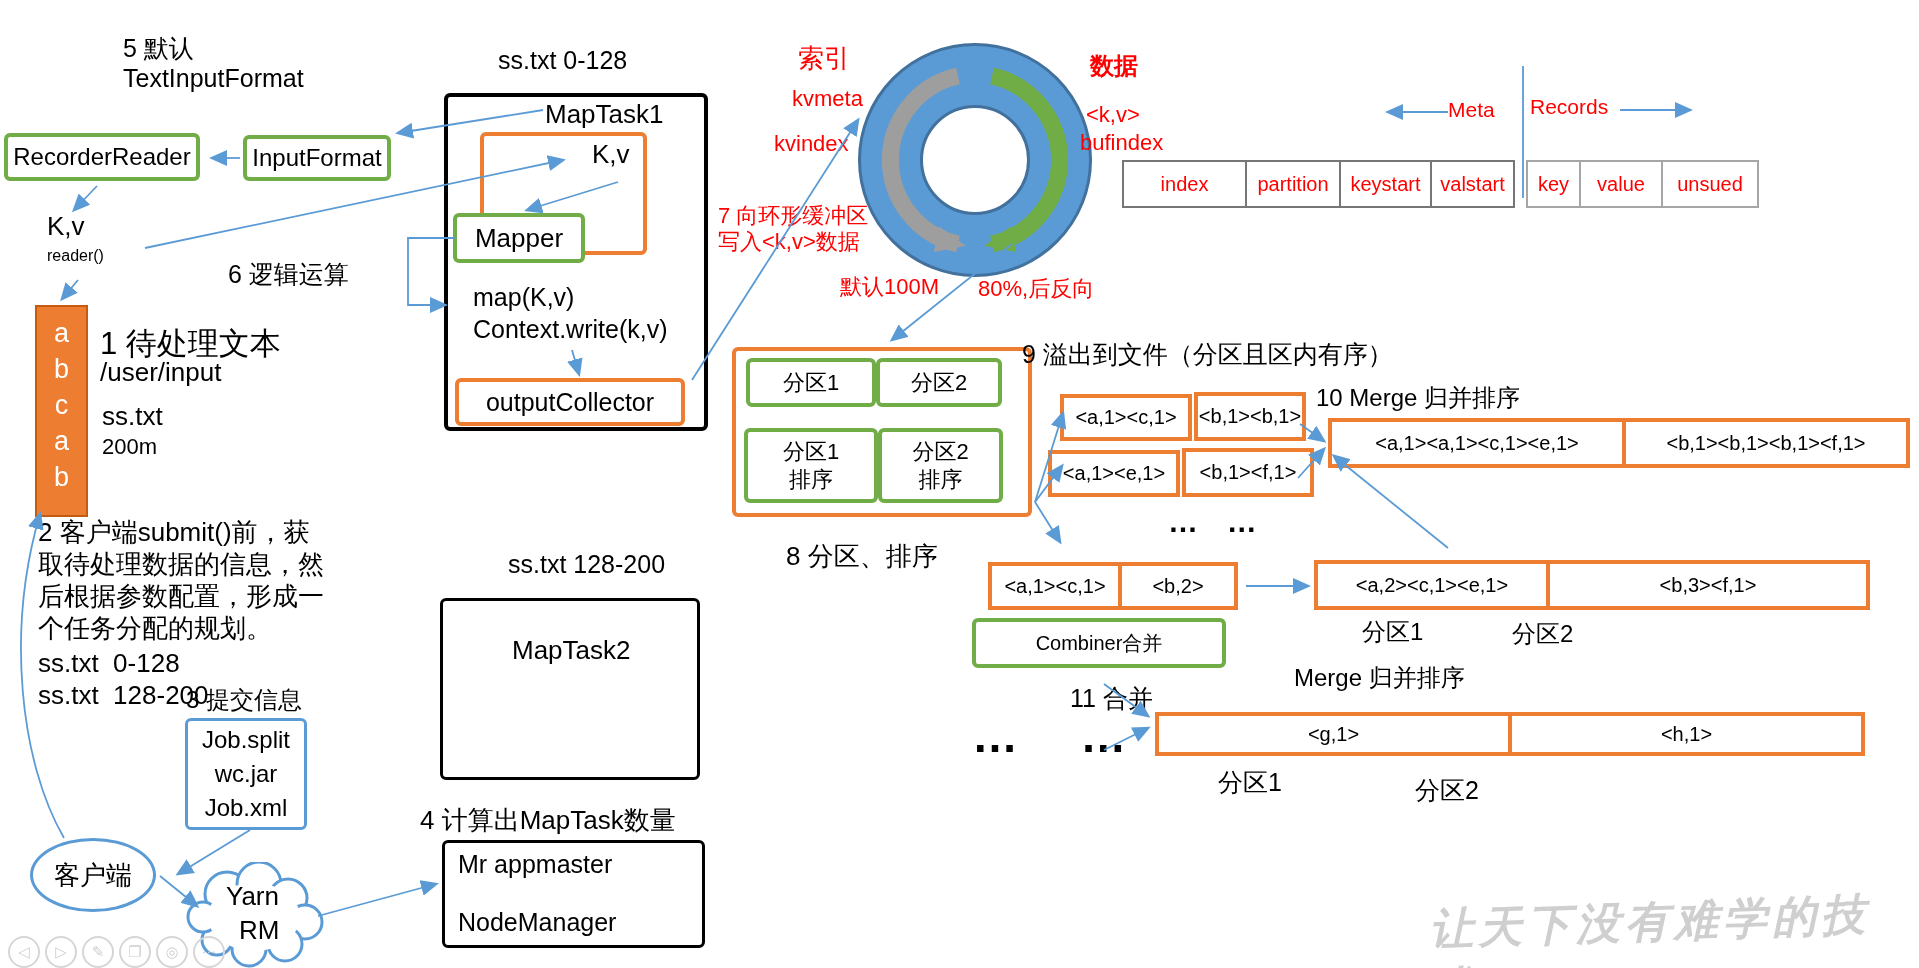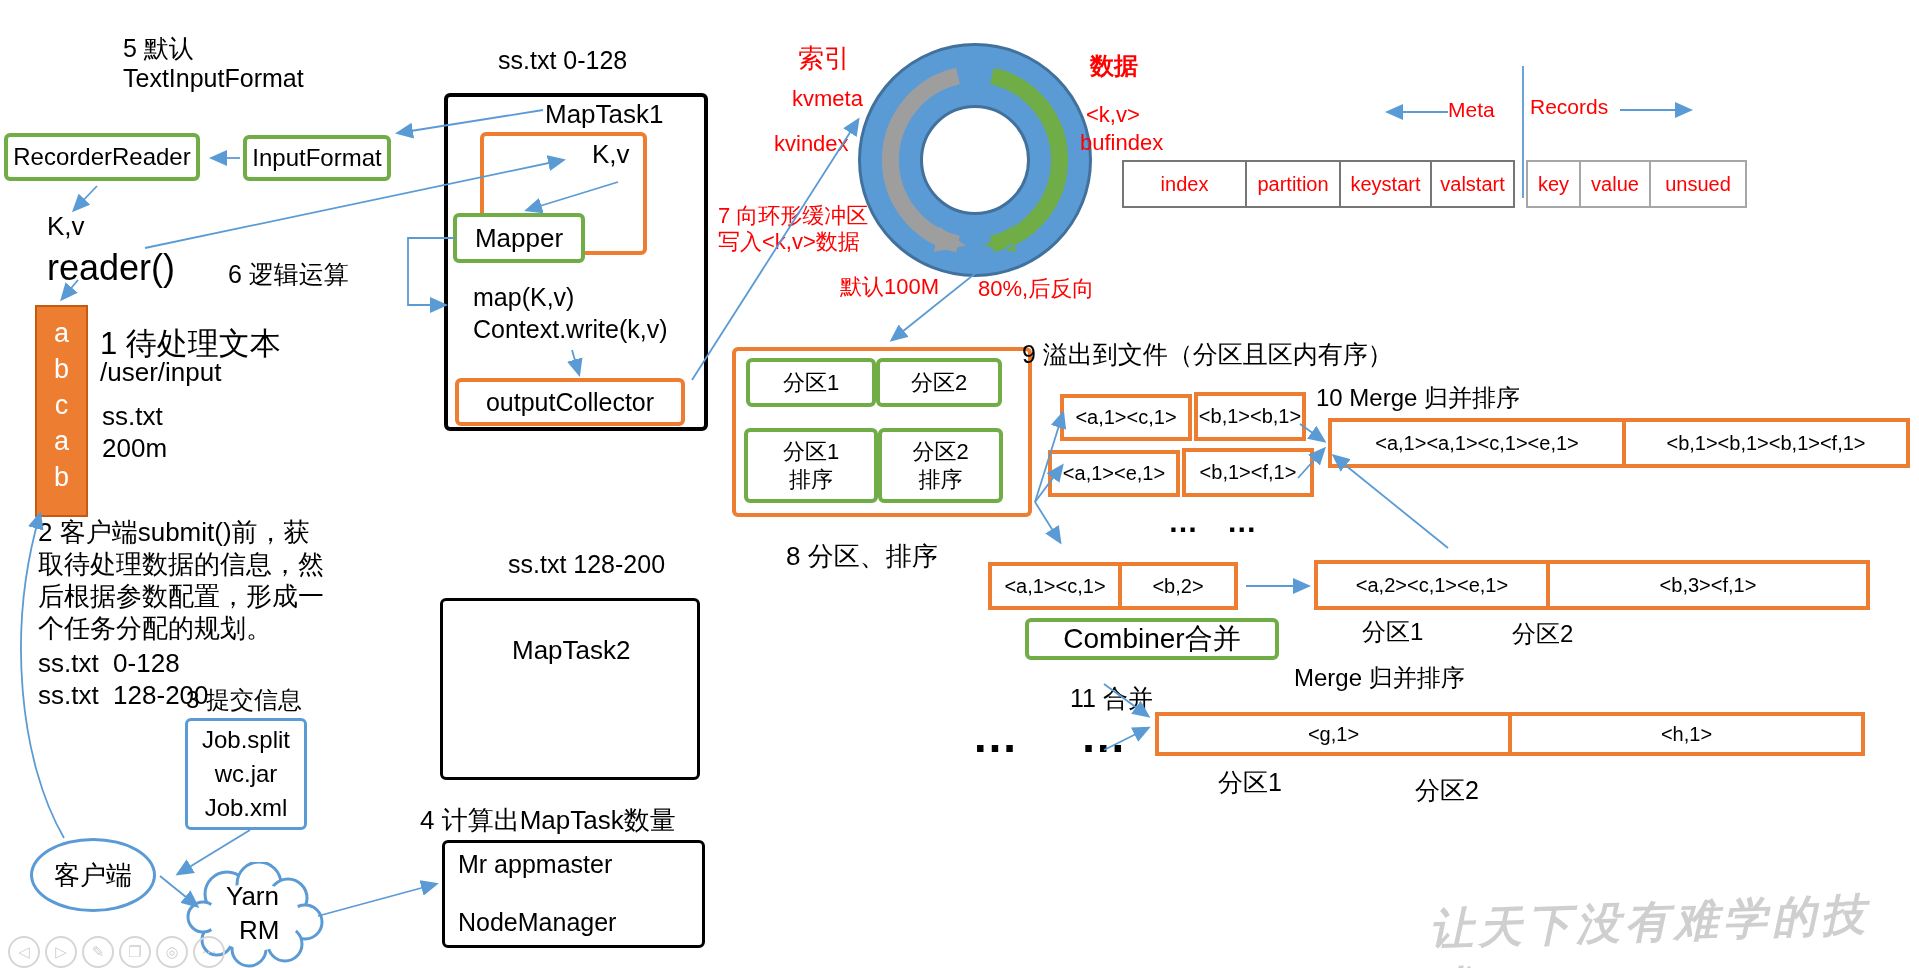--- a/index.html
+++ b/index.html
@@ -40,35 +40,35 @@
   <div class="box bd-or" style="left:480px;top:132px;width:167px;height:123px;background:transparent"></div>
   <div class="t" style="left:592px;top:140px;font-size:26px">K,v</div>
   <div class="box bd-gr" style="left:453px;top:213px;width:132px;height:50px;font-size:26px">Mapper</div>
   <div class="t" style="left:473px;top:283px;font-size:25px">map(K,v)</div>
   <div class="t" style="left:473px;top:315px;font-size:25px">Context.write(k,v)</div>
   <div class="box bd-or" style="left:455px;top:378px;width:230px;height:48px;font-size:25px">outputCollector</div>
 
   <div class="box bd-gr" style="left:4px;top:133px;width:196px;height:48px;font-size:24px">RecorderReader</div>
   <div class="box bd-gr" style="left:243px;top:135px;width:148px;height:46px;font-size:24px">InputFormat</div>
   <div class="t" style="left:47px;top:212px;font-size:26px">K,v</div>
-  <div class="t" style="left:47px;top:247px;font-size:36px">reader()</div>
+  <div class="t" style="left:47px;top:247px;font-size:16px">reader()</div>
   <div class="t" style="left:228px;top:260px;font-size:25px">6 逻辑运算</div>
 
   <div class="barcol" style="left:35px;top:305px;width:53px;height:212px">
     <span>a</span>
     <span>b</span>
     <span>c</span>
     <span>a</span>
     <span>b</span>
     <span>…</span>
   </div>
   <div class="t" style="left:100px;top:326px;font-size:31px">1 待处理文本</div>
   <div class="t" style="left:100px;top:358px;font-size:26px">/user/input</div>
   <div class="t" style="left:102px;top:402px;font-size:26px">ss.txt</div>
-  <div class="t" style="left:102px;top:434px;font-size:26px">200m</div>
+  <div class="t" style="left:102px;top:434px;font-size:22px">200m</div>
 
   <div class="t" style="left:38px;top:518px;font-size:26px">2 客户端submit()前，获</div>
   <div class="t" style="left:38px;top:550px;font-size:26px">取待处理数据的信息，然</div>
   <div class="t" style="left:38px;top:582px;font-size:26px">后根据参数配置，形成一</div>
   <div class="t" style="left:38px;top:614px;font-size:26px">个任务分配的规划。</div>
   <div class="t" style="left:38px;top:649px;font-size:26px">ss.txt  0-128</div>
   <div class="t" style="left:38px;top:681px;font-size:26px">ss.txt  128-200</div>
 
   <div class="t" style="left:186px;top:686px;font-size:24px">3 提交信息</div>
   <div class="box bd-bl" style="left:185px;top:718px;width:122px;height:112px;flex-direction:column;font-size:24px;line-height:34px">
@@ -105,21 +105,21 @@
   <div class="t red" style="left:1448px;top:98px;font-size:21px">Meta</div>
   <div class="t red" style="left:1530px;top:95px;font-size:21px">Records</div>
   <div class="tg" style="left:1122px;top:160px">
     <div style="width:125px">index</div>
     <div style="width:96px">partition</div>
     <div style="width:93px">keystart</div>
     <div style="width:85px">valstart</div>
   </div>
   <div class="tg light" style="left:1526px;top:160px">
     <div style="width:55px">key</div>
-    <div style="width:72px">value</div>
+    <div style="width:84px">value</div>
     <div style="width:98px">unsued</div>
   </div>
 
   <div class="box bd-or" style="left:732px;top:347px;width:300px;height:170px;background:transparent"></div>
   <div class="box bd-gr" style="left:746px;top:358px;width:130px;height:49px;font-size:22px">分区1</div>
   <div class="box bd-gr" style="left:876px;top:358px;width:126px;height:49px;font-size:22px">分区2</div>
   <div class="box bd-gr" style="left:744px;top:428px;width:134px;height:75px;font-size:22px;flex-direction:column;line-height:28px">
     <span>分区1</span>
     <span>排序</span>
   </div>
@@ -136,21 +136,21 @@
   </div>
   <div class="row" style="left:1048px;top:450px;gap:2px">
     <div style="width:132px;height:47px">&lt;a,1&gt;&lt;e,1&gt;</div>
     <div style="width:132px;height:49px;margin-top:-2px">&lt;b,1&gt;&lt;f,1&gt;</div>
   </div>
   <div class="t" style="left:1168px;top:505px;font-size:30px;font-weight:bold;letter-spacing:4px">…  …</div>
   <div class="row joined" style="left:988px;top:562px">
     <div style="width:134px;height:48px">&lt;a,1&gt;&lt;c,1&gt;</div>
     <div style="width:120px;height:48px">&lt;b,2&gt;</div>
   </div>
-  <div class="box bd-gr" style="left:1025px;top:618px;width:254px;height:42px;font-size:28px">Combiner合并</div>
+  <div class="box bd-gr" style="left:972px;top:618px;width:254px;height:50px;font-size:20px">Combiner合并</div>
   <div class="t" style="left:1070px;top:684px;font-size:25px">11 合并</div>
 
   <div class="t" style="left:1316px;top:384px;font-size:24px">10 Merge 归并排序</div>
   <div class="row joined" style="left:1328px;top:418px">
     <div style="width:298px;height:50px">&lt;a,1&gt;&lt;a,1&gt;&lt;c,1&gt;&lt;e,1&gt;</div>
     <div style="width:288px;height:50px">&lt;b,1&gt;&lt;b,1&gt;&lt;b,1&gt;&lt;f,1&gt;</div>
   </div>
   <div class="row joined" style="left:1314px;top:560px">
     <div style="width:236px;height:50px">&lt;a,2&gt;&lt;c,1&gt;&lt;e,1&gt;</div>
     <div style="width:324px;height:50px">&lt;b,3&gt;&lt;f,1&gt;</div>

